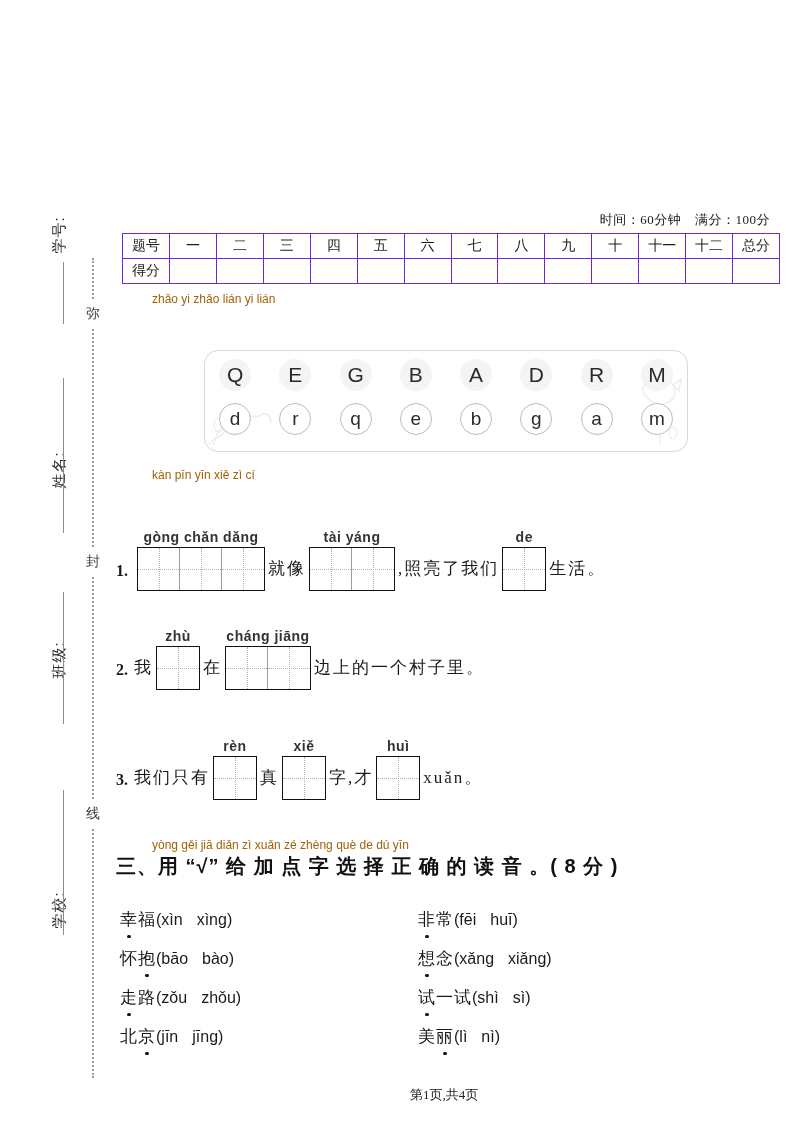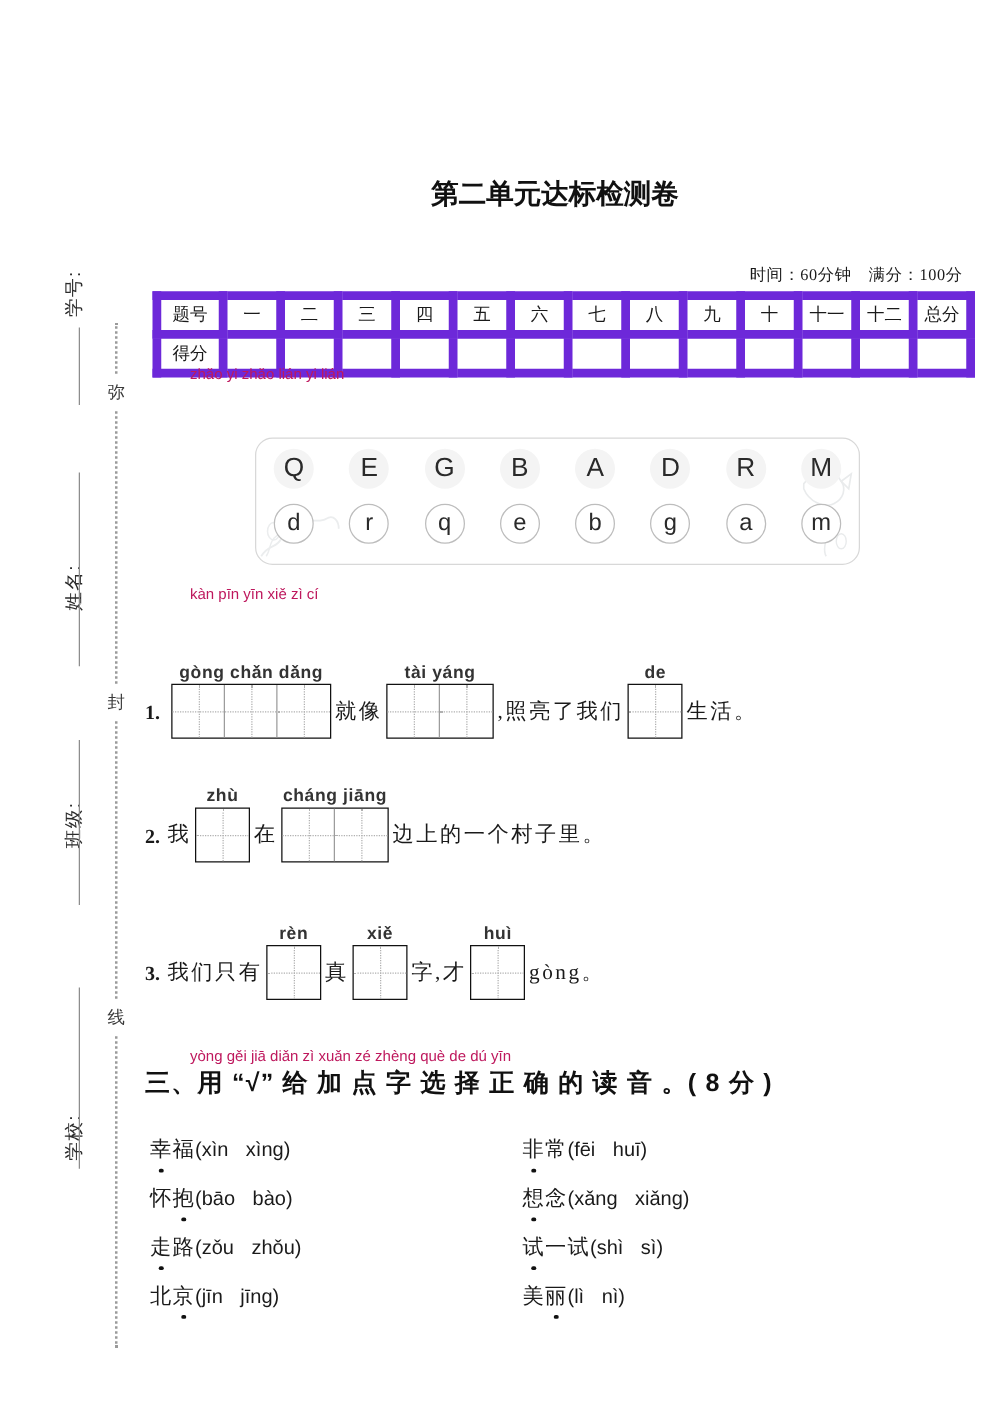--- a/index.html
+++ b/index.html
@@ -108,39 +108,39 @@
   
   .score-table {
     position: absolute;
     left: 14px;
     top: 233px;
     width: 658px;
     border-collapse: collapse;
     table-layout: fixed;
   }
   .score-table td {
-    border: 7px solid #6d28d9;
+    border: 1px solid #6d28d9;
     height: 24px;
     text-align: center;
     vertical-align: middle;
     font-size: 14px;
     font-family: "Liberation Serif", "DejaVu Serif", serif;
     padding: 0;
   }
   .score-table td.hd { width: 46px; }
 
   
   .sec {
     position: absolute;
     left: 0;
   }
   .sec-pinyin {
     font-family: "Liberation Sans", "DejaVu Sans", sans-serif;
     font-size: 12px;
-    color: #be185d;
+    color: #a16207;
     height: 15px;
     white-space: nowrap;
   }
   .sec-title {
     font-family: "Liberation Sans", "DejaVu Sans", sans-serif;
     font-size: 20px;
     font-weight: bold;
     color: #111;
     white-space: nowrap;
     letter-spacing: 1px;
@@ -317,21 +317,20 @@
   <div class="margin-rule" style="top:790px;height:145px;"></div>
 
   <div class="seal-dotline"></div>
   <div class="seal-char" style="top:300px;">弥</div>
   <div class="seal-char" style="top:548px;">封</div>
   <div class="seal-char" style="top:800px;">线</div>
 </div>
 
 <div class="sheet">
 
-  <div class="title-sub">第二单元达标检测卷</div>
 
   <div class="meta-line">
     <span>时间：60分钟</span>
     <span>满分：100分</span>
   </div>
 
   <table class="score-table">
     <tbody>
       <tr>
         <td class="hd">题号</td>
@@ -476,21 +475,21 @@
         <div class="cell"></div>
       </div>
     </div>
     <div class="q-text">字,才</div>
     <div class="tzg-wrap">
       <div class="tzg-py">huì</div>
       <div class="tzg">
         <div class="cell"></div>
       </div>
     </div>
-    <div class="q-text">gòng。</div>
+    <div class="q-text">xuǎn。</div>
   </div>
 
   <div class="sec" style="top:838px;left:44px;">
     <div class="sec-pinyin">yòng        gěi jiā diǎn zì xuǎn zé zhèng què de dú yīn</div>
   </div>
   <div class="sec" style="top:853px;left:8px;">
     <div class="sec-title">三、用 “√” 给 加 点 字 选 择 正 确 的 读 音 。( 8 分 )</div>
   </div>
 
   <div class="choice" style="top:908px;left:12px;">
@@ -512,13 +511,14 @@
   <div class="choice" style="top:947px;left:310px;">
     <span class="dotted">想</span><span>念</span><span class="py">(<span>xǎng</span><span class="gap"></span><span>xiǎng</span>)</span>
   </div>
   <div class="choice" style="top:986px;left:310px;">
     <span class="dotted">试</span><span>一试</span><span class="py">(<span>shì</span><span class="gap"></span><span>sì</span>)</span>
   </div>
   <div class="choice" style="top:1025px;left:310px;">
     <span>美</span><span class="dotted">丽</span><span class="py">(<span>lì</span><span class="gap"></span><span>nì</span>)</span>
   </div>
 
+  <div class="footer">第1页,共4页</div>
 </div>
 
 </body></html>

